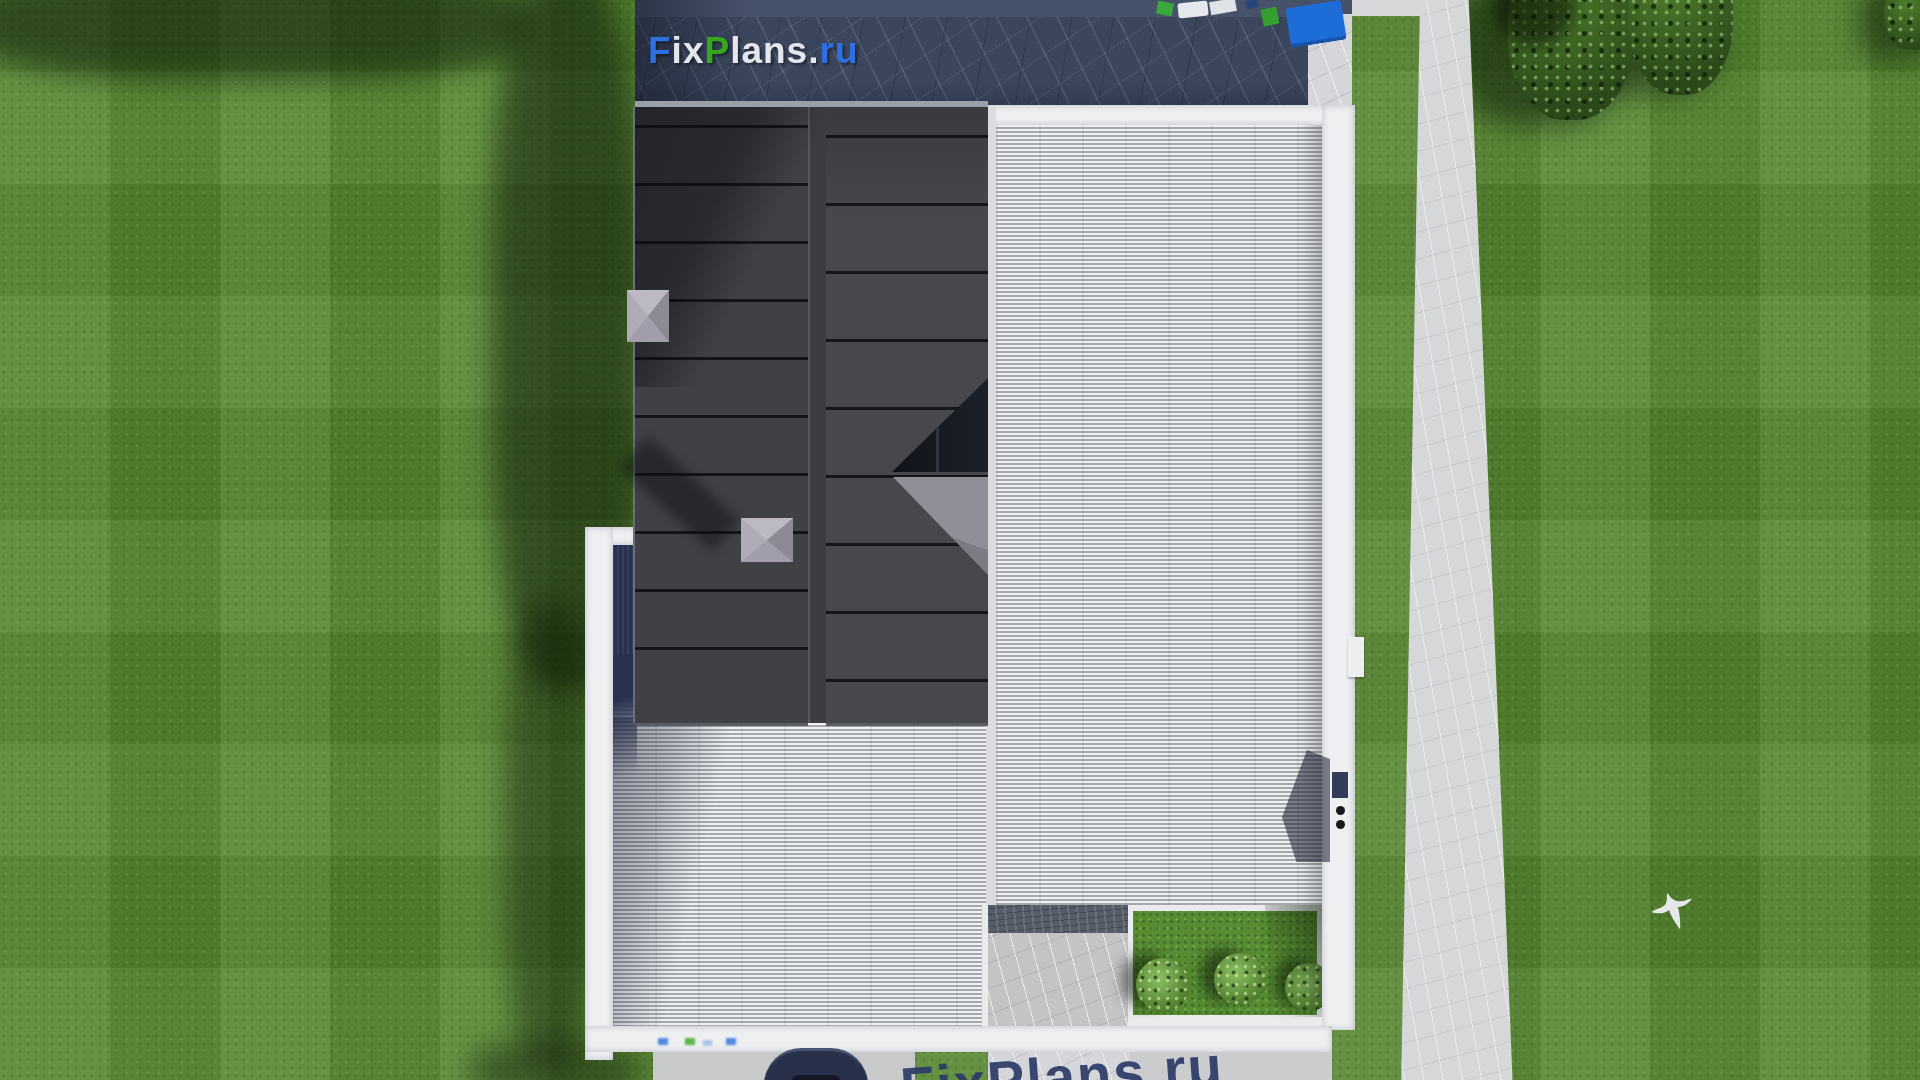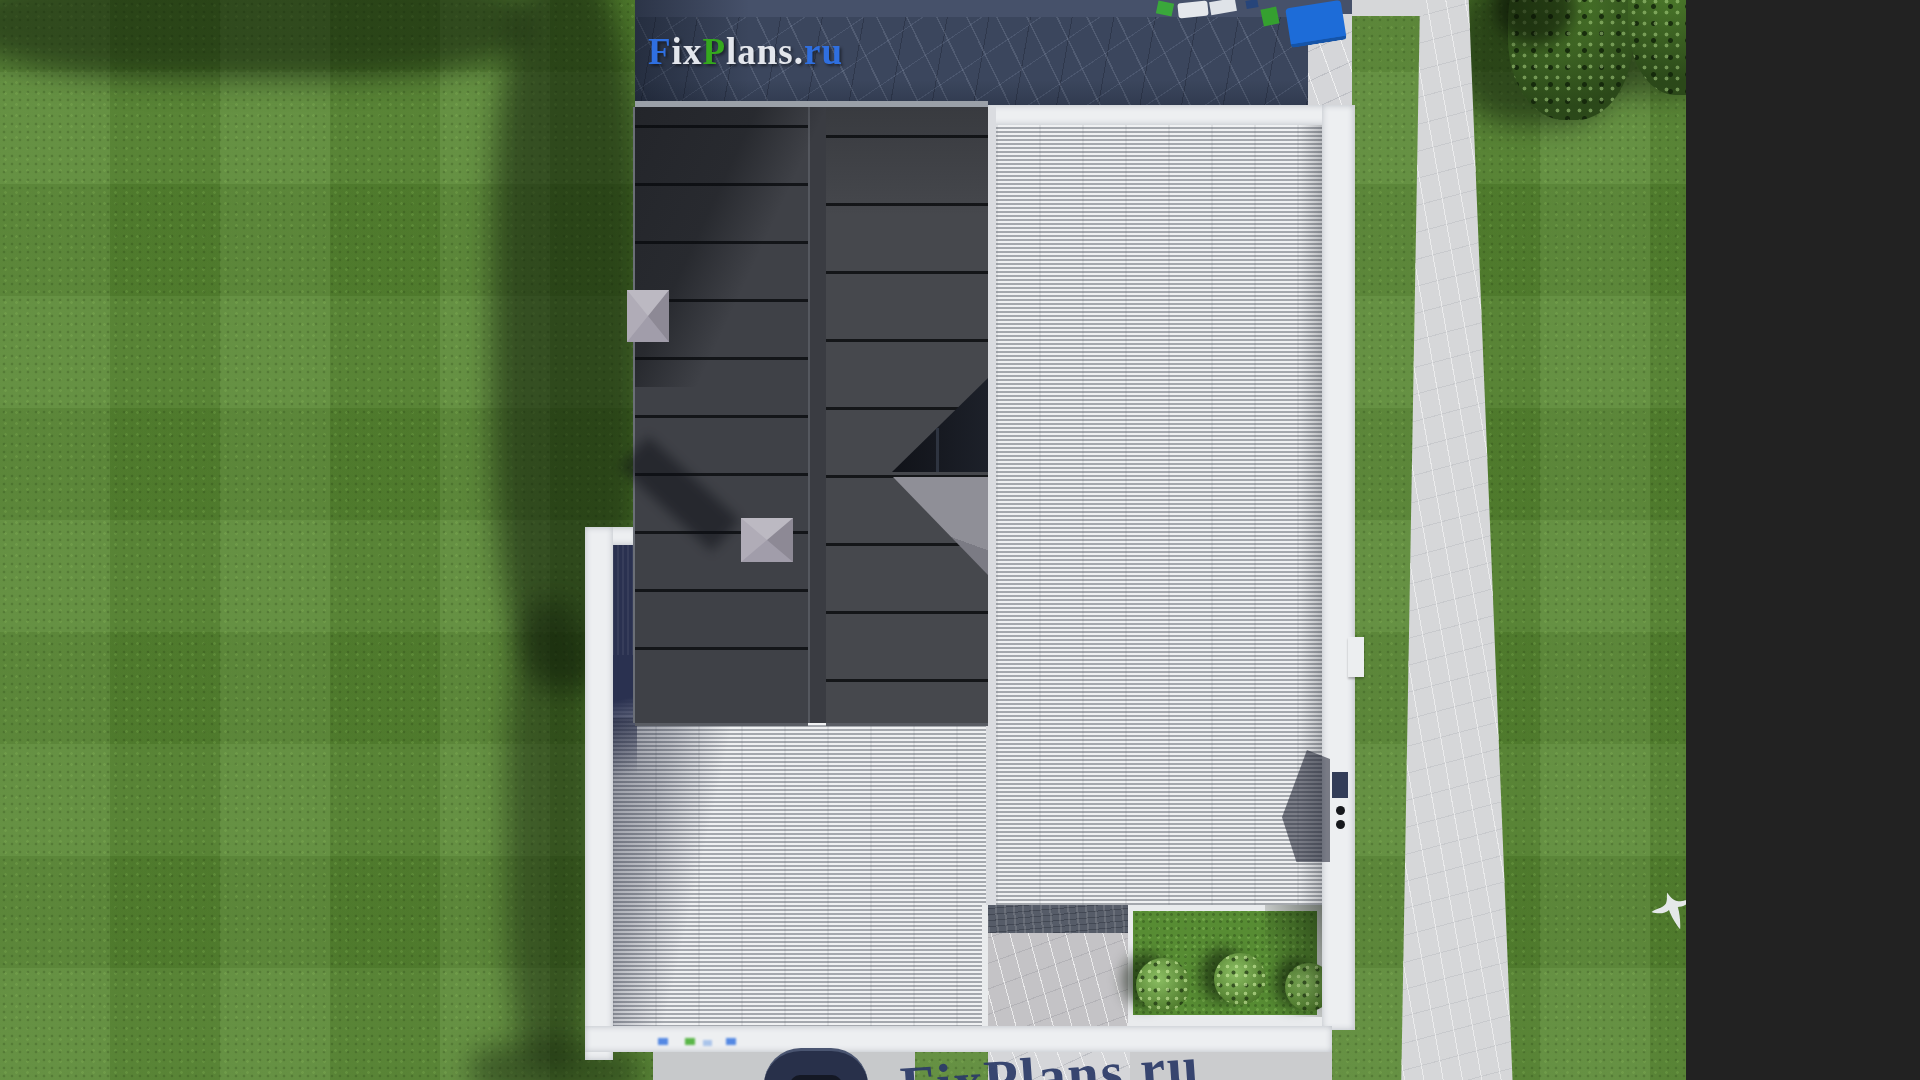--- a/index.html
+++ b/index.html
@@ -1,18 +1,18 @@
 <!DOCTYPE html>
 <html><head>
 <meta charset="utf-8">
 <style>
   html,body{margin:0;padding:0;background:#222;}
   #stage{
-    position:relative;width:1686px;height:1080px;overflow:hidden;
-    font-family:Liberation Serif, serif;
+    position:relative;width:1920px;height:1080px;overflow:hidden;
+    font-family:Liberation Sans, sans-serif;
     background-color:#578631;
     background-image:
       radial-gradient(rgba(25,50,12,0.22) 1px, transparent 1.7px),
       radial-gradient(rgba(150,200,100,0.20) 1px, transparent 1.7px),
       repeating-linear-gradient(90deg, rgba(255,255,255,0.05) 0 110px, rgba(10,20,5,0.06) 110px 220px),
       repeating-linear-gradient(0deg, rgba(255,255,255,0.04) 0 112px, rgba(10,20,5,0.05) 112px 224px);
     background-size:8px 8px,11px 11px,auto,auto;
   }
   .a{position:absolute;}
   .sh{position:absolute;background:rgba(13,26,7,0.55);filter:blur(14px);border-radius:38%;}

